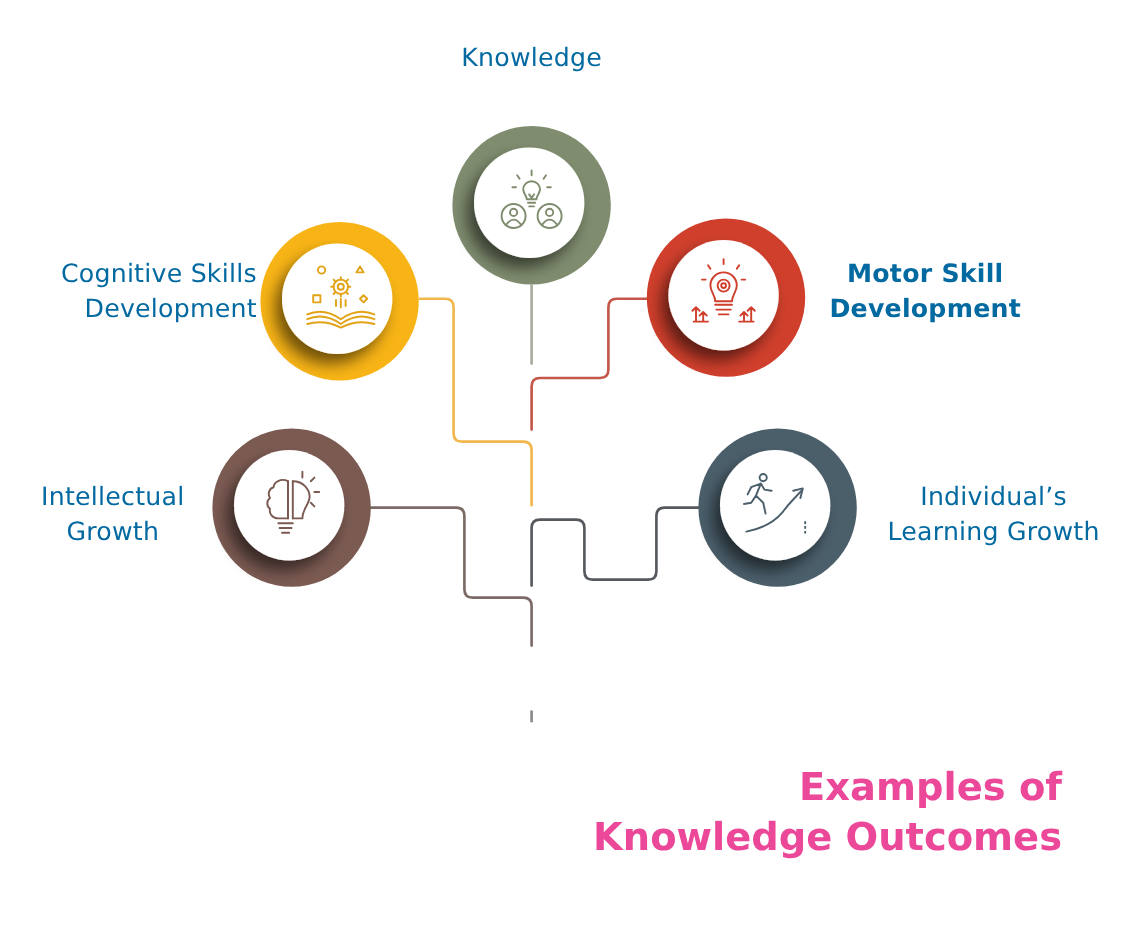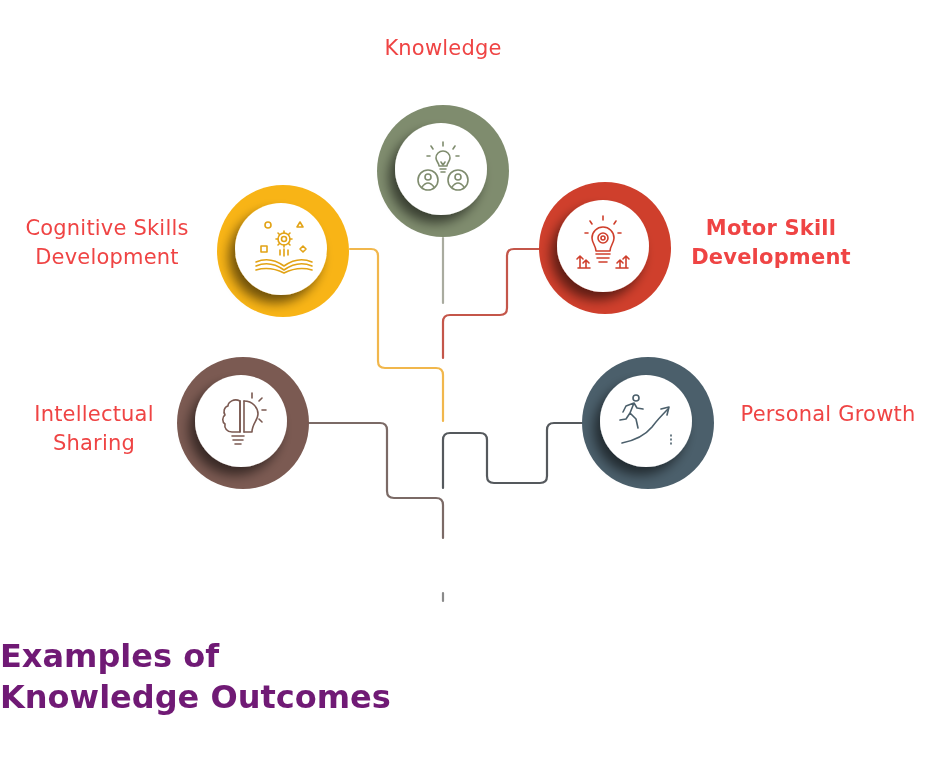--- a/index.html
+++ b/index.html
@@ -1,23 +1,23 @@
 <!DOCTYPE html>
 <html><head>
 <meta charset="utf-8">
 <style>
   html, body { margin: 0; padding: 0; background: #ffffff; }
   body { width: 942px; height: 772px; position: relative; overflow: hidden;
          font-family: "DejaVu Sans", "Liberation Sans", sans-serif; color: #111; }
   .canvas { position: absolute; left: 0; top: 0; width: 942px; height: 772px; }
   .label { position: absolute; text-align: center; font-size: 21px; line-height: 29px;
-           color: #ef4444; letter-spacing: 0.2px; white-space: nowrap; }
+           color: #0369a1; letter-spacing: 0.2px; white-space: nowrap; }
   .label span { display: block; }
-  .title { position: absolute; left: 0; width: 885px; top: 636px; text-align: left;
-           font-size: 32px; line-height: 41px; font-weight: bold; color: #701a75; }
+  .title { position: absolute; left: 0; width: 885px; top: 636px; text-align: right;
+           font-size: 32px; line-height: 41px; font-weight: bold; color: #ec4899; }
   .title span { display: block; }
 </style>
 </head>
 <body>
 
 <div class="canvas">
 
   <svg width="942" height="772" viewBox="0 0 942 772" style="position:absolute;left:0;top:0">
     <defs>
       <filter id="sh" x="-30%" y="-30%" width="160%" height="160%">
@@ -110,36 +110,37 @@
         <path d="M661 409 l8 -2 l-2 8"></path>
         <path d="M671 435 v1 M671 439 v1 M671 443 v1"></path>
       </g>
     </g>
   </svg>
 
   <div class="label" style="left:343px;top:34px;width:200px;">
     <span>Knowledge</span>
   </div>
 
-  <div class="label" style="left:0px;top:214px;width:214px;">
+  <div class="label" style="left:0px;top:214px;width:214px;text-align:right;">
     <span>Cognitive Skills</span>
     <span>Development</span>
   </div>
 
   <div class="label" style="left:676px;top:214px;width:190px;font-weight:bold;">
     <span>Motor Skill</span>
     <span>Development</span>
   </div>
 
   <div class="label" style="left:11px;top:400px;width:166px;">
     <span>Intellectual</span>
-    <span>Sharing</span>
+    <span>Growth</span>
   </div>
 
   <div class="label" style="left:722px;top:400px;width:212px;">
-    <span>Personal Growth</span>
+    <span>Individual’s</span>
+    <span>Learning Growth</span>
   </div>
 
   <div class="title">
     <span>Examples of</span>
     <span>Knowledge Outcomes</span>
   </div>
 </div>
 
 </body></html>

